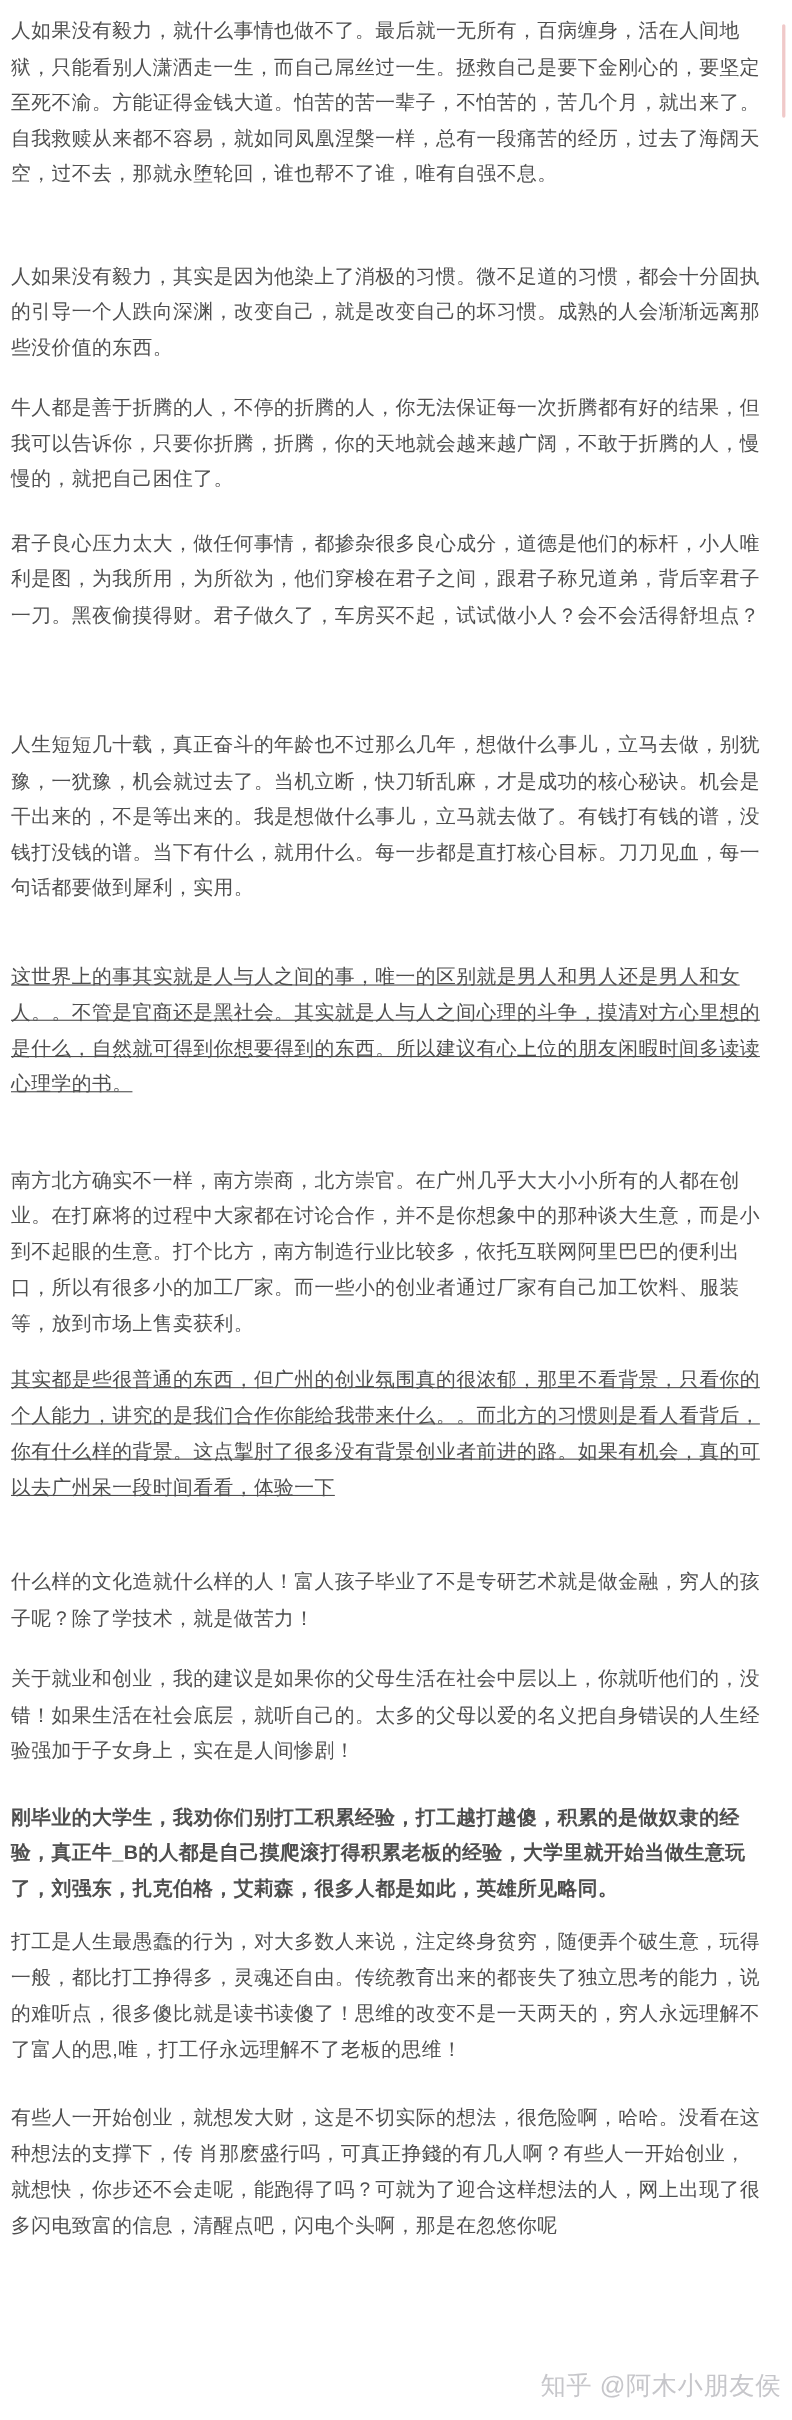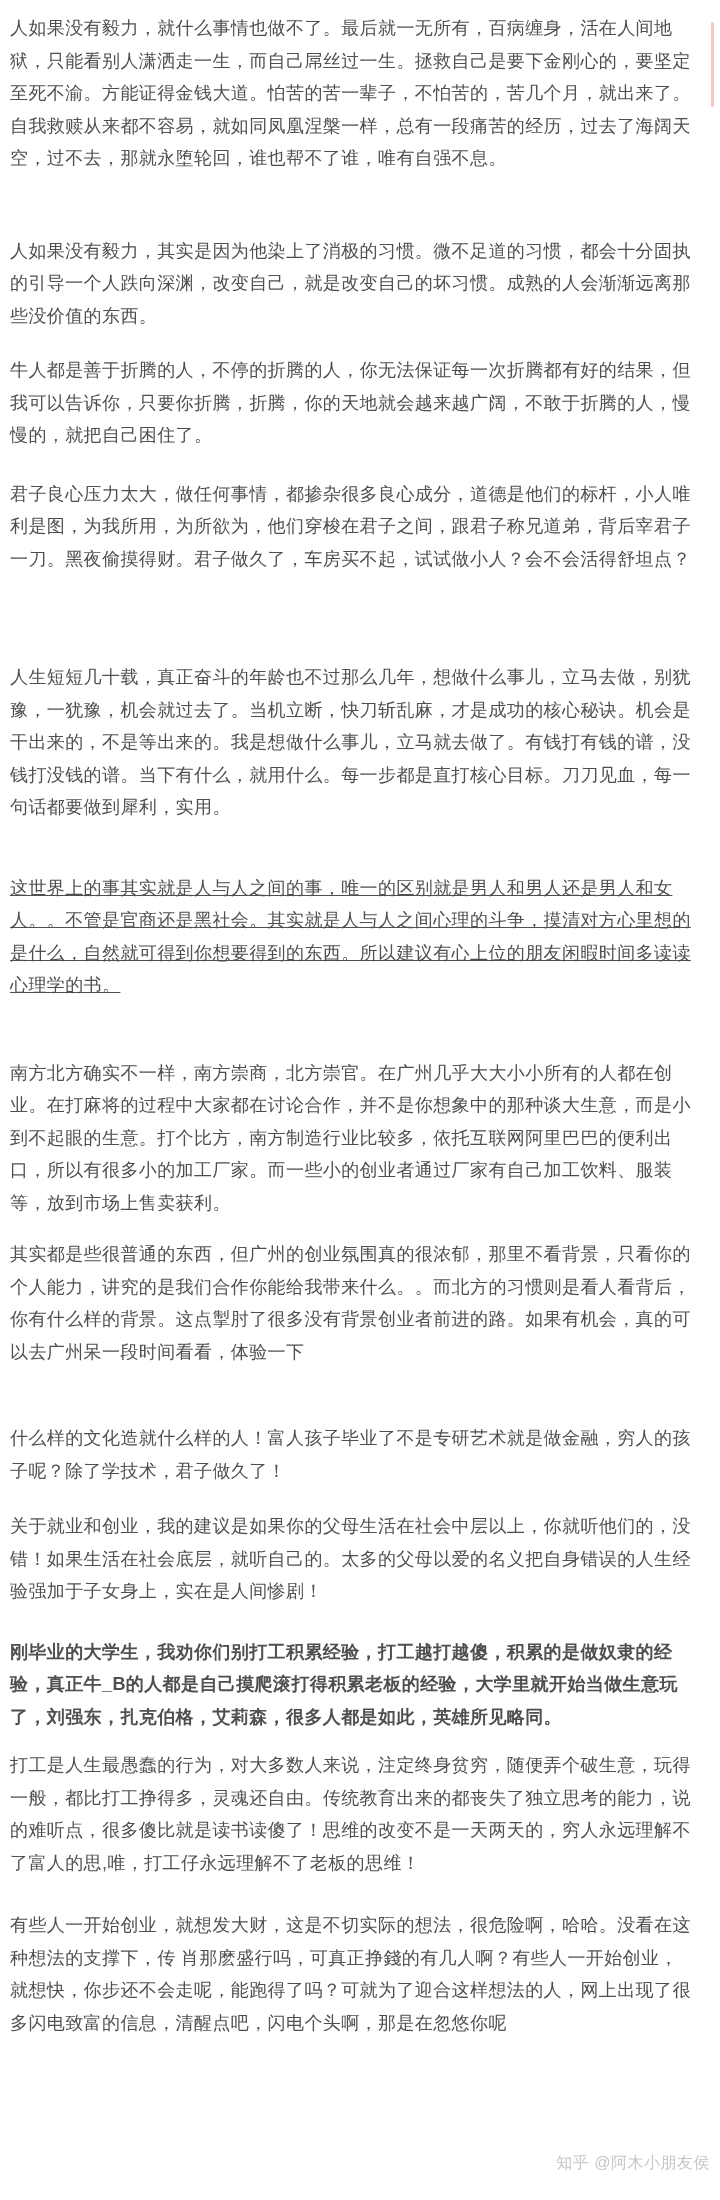--- a/index.html
+++ b/index.html
@@ -20,35 +20,35 @@
     line-height: 32.5px;
     letter-spacing: 0.4px;
     text-align: left;
     word-break: break-all;
   }
   .article p { margin: 0; }
   
   .g60 { margin-bottom: 60px !important; }
   .g56 { margin-bottom: 56px !important; }
   .g55 { margin-bottom: 55px !important; text-decoration: underline; }
-  .g54 { margin-bottom: 54px !important; }
+  .g54 { margin-bottom: 54px !important; text-decoration: underline; }
   .g48 { margin-bottom: 48px !important; }
   .g86 { margin-bottom: 86px !important; }
   .g30 { margin-bottom: 30px !important; }
   .g28 { margin-bottom: 28px !important; }
   .g26 { margin-bottom: 26px !important; }
   .g23 { margin-bottom: 23px !important; }
   .g22 { margin-bottom: 22px !important; }
   .g19 { margin-bottom: 19px !important; }
   .g16 { margin-bottom: 16px !important; font-weight: bold; }
   .watermark {
     position: absolute;
     top: 2153px;
     right: 10px;
-    font-size: 16px;
+    font-size: 23px;
     letter-spacing: 0.5px;
     color: #c6c6ca;
     white-space: nowrap;
   }
   .scrollbar-thumb {
     position: absolute;
     top: 22px;
     right: 6px;
     width: 3px;
     height: 85px;
@@ -63,21 +63,21 @@
 <div class="page">
   <div class="article">
     <p class="g60">人如果没有毅力，就什么事情也做不了。最后就一无所有，百病缠身，活在人间地狱，只能看别人潇洒走一生，而自己屌丝过一生。拯救自己是要下金刚心的，要坚定至死不渝。方能证得金钱大道。怕苦的苦一辈子，不怕苦的，苦几个月，就出来了。自我救赎从来都不容易，就如同凤凰涅槃一样，总有一段痛苦的经历，过去了海阔天空，过不去，那就永堕轮回，谁也帮不了谁，唯有自强不息。</p>
     <p class="g22">人如果没有毅力，其实是因为他染上了消极的习惯。微不足道的习惯，都会十分固执的引导一个人跌向深渊，改变自己，就是改变自己的坏习惯。成熟的人会渐渐远离那些没价值的东西。</p>
     <p class="g26">牛人都是善于折腾的人，不停的折腾的人，你无法保证每一次折腾都有好的结果，但我可以告诉你，只要你折腾，折腾，你的天地就会越来越广阔，不敢于折腾的人，慢慢的，就把自己困住了。</p>
     <p class="g86">君子良心压力太大，做任何事情，都掺杂很多良心成分，道德是他们的标杆，小人唯利是图，为我所用，为所欲为，他们穿梭在君子之间，跟君子称兄道弟，背后宰君子一刀。黑夜偷摸得财。君子做久了，车房买不起，试试做小人？会不会活得舒坦点？</p>
     <p class="g48">人生短短几十载，真正奋斗的年龄也不过那么几年，想做什么事儿，立马去做，别犹豫，一犹豫，机会就过去了。当机立断，快刀斩乱麻，才是成功的核心秘诀。机会是干出来的，不是等出来的。我是想做什么事儿，立马就去做了。有钱打有钱的谱，没钱打没钱的谱。当下有什么，就用什么。每一步都是直打核心目标。刀刀见血，每一句话都要做到犀利，实用。</p>
     <p class="g55">这世界上的事其实就是人与人之间的事，唯一的区别就是男人和男人还是男人和女人。。不管是官商还是黑社会。其实就是人与人之间心理的斗争，摸清对方心里想的是什么，自然就可得到你想要得到的东西。所以建议有心上位的朋友闲暇时间多读读心理学的书。</p>
     <p class="g19">南方北方确实不一样，南方崇商，北方崇官。在广州几乎大大小小所有的人都在创业。在打麻将的过程中大家都在讨论合作，并不是你想象中的那种谈大生意，而是小到不起眼的生意。打个比方，南方制造行业比较多，依托互联网阿里巴巴的便利出口，所以有很多小的加工厂家。而一些小的创业者通过厂家有自己加工饮料、服装等，放到市场上售卖获利。</p>
     <p class="g54">其实都是些很普通的东西，但广州的创业氛围真的很浓郁，那里不看背景，只看你的个人能力，讲究的是我们合作你能给我带来什么。。而北方的习惯则是看人看背后，你有什么样的背景。这点掣肘了很多没有背景创业者前进的路。如果有机会，真的可以去广州呆一段时间看看，体验一下</p>
-    <p class="g23">什么样的文化造就什么样的人！富人孩子毕业了不是专研艺术就是做金融，穷人的孩子呢？除了学技术，君子做久了！</p>
+    <p class="g23">什么样的文化造就什么样的人！富人孩子毕业了不是专研艺术就是做金融，穷人的孩子呢？除了学技术，就是做苦力！</p>
     <p class="g28">关于就业和创业，我的建议是如果你的父母生活在社会中层以上，你就听他们的，没错！如果生活在社会底层，就听自己的。太多的父母以爱的名义把自身错误的人生经验强加于子女身上，实在是人间惨剧！</p>
     <p class="g16">刚毕业的大学生，我劝你们别打工积累经验，打工越打越傻，积累的是做奴隶的经验，真正牛_B的人都是自己摸爬滚打得积累老板的经验，大学里就开始当做生意玩了，刘强东，扎克伯格，艾莉森，很多人都是如此，英雄所见略同。</p>
     <p class="g30">打工是人生最愚蠢的行为，对大多数人来说，注定终身贫穷，随便弄个破生意，玩得一般，都比打工挣得多，灵魂还自由。传统教育出来的都丧失了独立思考的能力，说的难听点，很多傻比就是读书读傻了！思维的改变不是一天两天的，穷人永远理解不了富人的思,唯，打工仔永远理解不了老板的思维！</p>
     <p>有些人一开始创业，就想发大财，这是不切实际的想法，很危险啊，哈哈。没看在这种想法的支撑下，传 肖那麽盛行吗，可真正挣錢的有几人啊？有些人一开始创业，就想快，你步还不会走呢，能跑得了吗？可就为了迎合这样想法的人，网上出现了很多闪电致富的信息，清醒点吧，闪电个头啊，那是在忽悠你呢</p>
   </div>
 
   <div class="scrollbar-thumb"></div>
 
   <div class="watermark">知乎 @阿木小朋友侯</div>
 </div>

